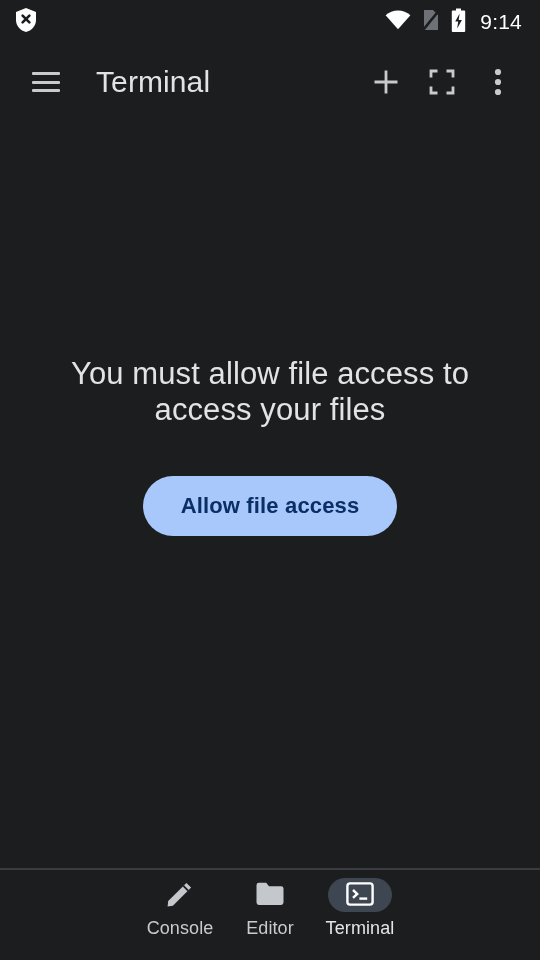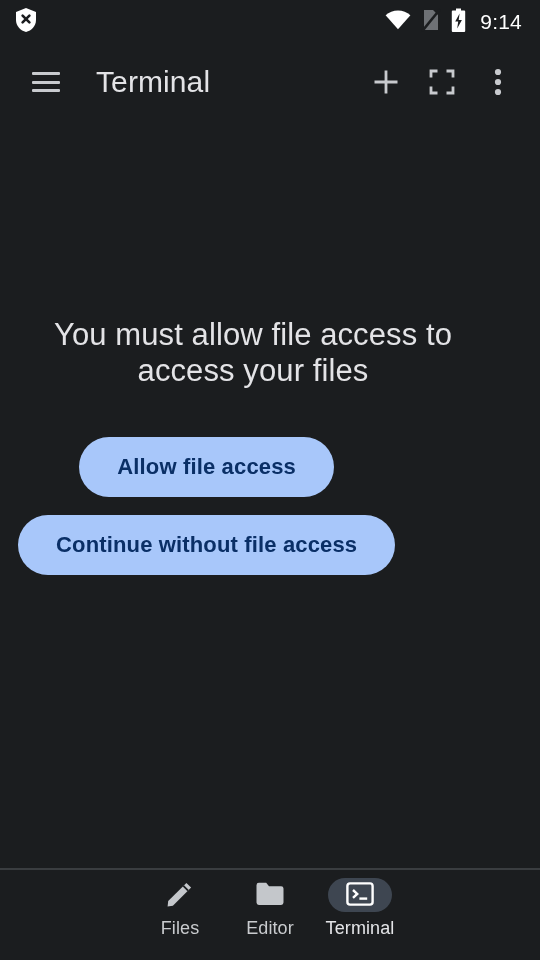--- a/index.html
+++ b/index.html
@@ -89,21 +89,21 @@
 
   
   .hamburger { width: 28px; height: 20px; display: flex; flex-direction: column; justify-content: space-between; }
   .hamburger span { display: block; height: 3px; width: 100%; background: #c8cace; border-radius: 1px; }
 
   
   .content {
     flex: 1 1 auto;
     display: flex;
     flex-direction: column;
-    align-items: flex-start;
+    align-items: center;
     justify-content: center;
     padding: 0 18px;
     margin-top: -96px;
   }
   .perm-message {
     font-size: 31px;
     line-height: 1.18;
     color: #e3e3e6;
     text-align: center;
     font-weight: 400;
@@ -242,36 +242,35 @@
           <circle cx="4" cy="24" r="3.1" fill="#c8cace"></circle>
         </svg>
       </button>
     </div>
   </div>
 
   <div class="content">
     <div class="perm-message">You must allow file access to access your files</div>
     <div class="btn-stack">
       <button class="pill-btn">Allow file access</button>
-      <button class="pill-btn">Continue without file access</button>
     </div>
   </div>
 
   <div class="bottom-nav">
 
     <button class="nav-item">
       <span class="nav-icon-wrap">
         <span>
           <svg width="30" height="30" viewBox="0 0 30 30">
             <path d="M3.2 22.1 L21.4 3.9 L26.1 8.6 L7.9 26.8 L2.6 27.4 Z" fill="#c4c7cb"></path>
             <path d="M18.4 6.9 L23.1 11.6" stroke="#1b1d1f" stroke-width="1.8"></path>
           </svg>
         </span>
       </span>
-      <span class="nav-label">Files</span>
+      <span class="nav-label">Console</span>
     </button>
 
     <button class="nav-item">
       <span class="nav-icon-wrap">
         <span>
           <svg width="30" height="26" viewBox="0 0 30 26">
             <path d="M1.5 4.2 A2.4 2.4 0 0 1 3.9 1.8 H11.2 L14 5.2 H26.1 A2.4 2.4 0 0 1 28.5 7.6 V21.6 A2.4 2.4 0 0 1 26.1 24 H3.9 A2.4 2.4 0 0 1 1.5 21.6 Z" fill="#c4c7cb"></path>
           </svg>
         </span>
       </span>

